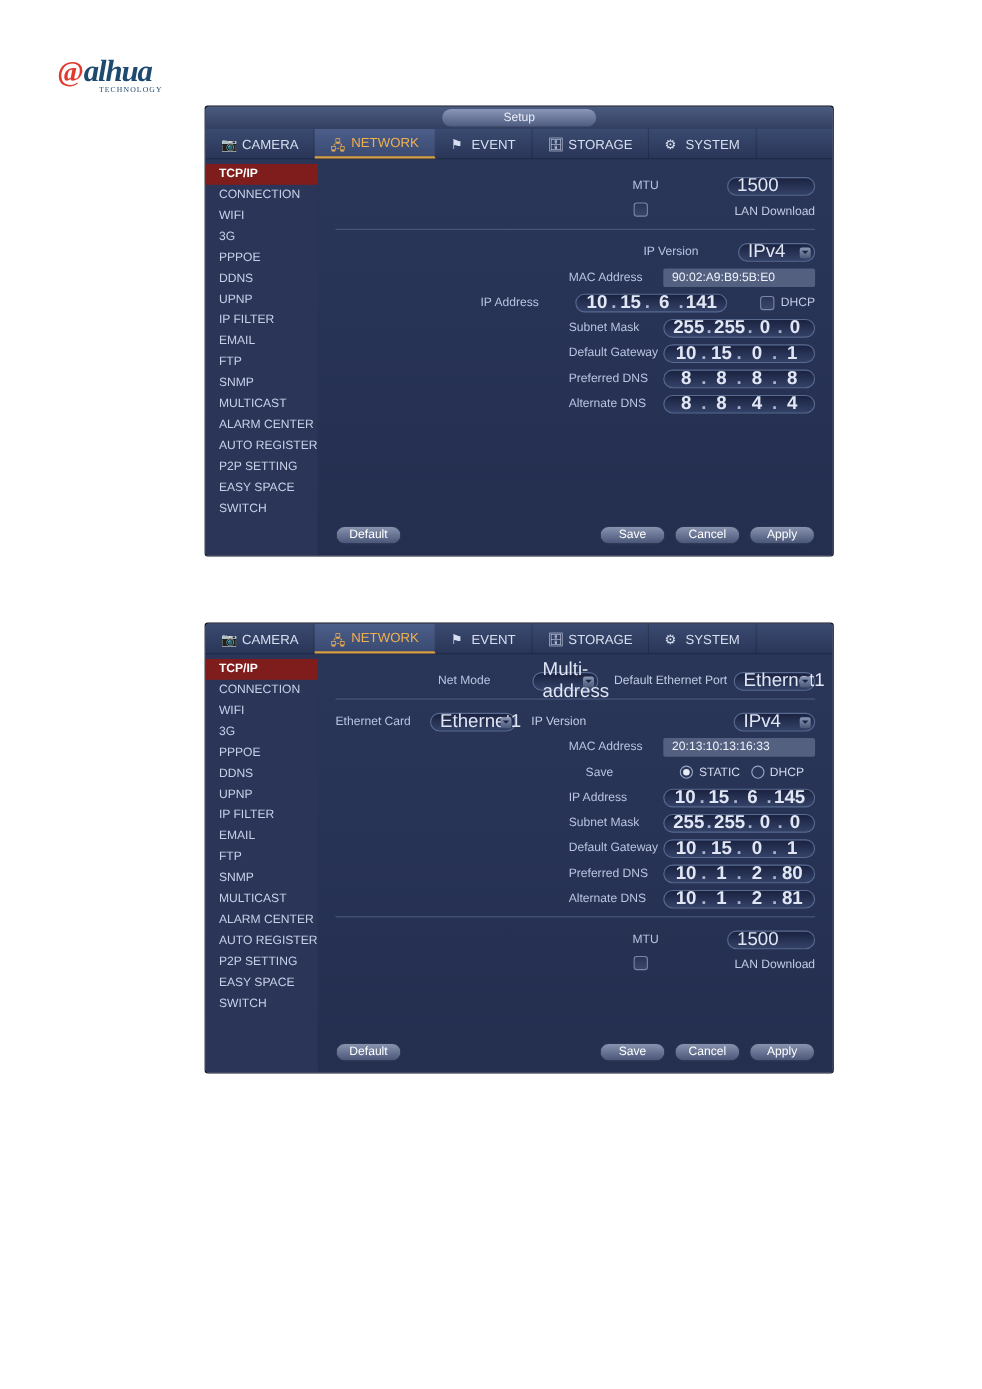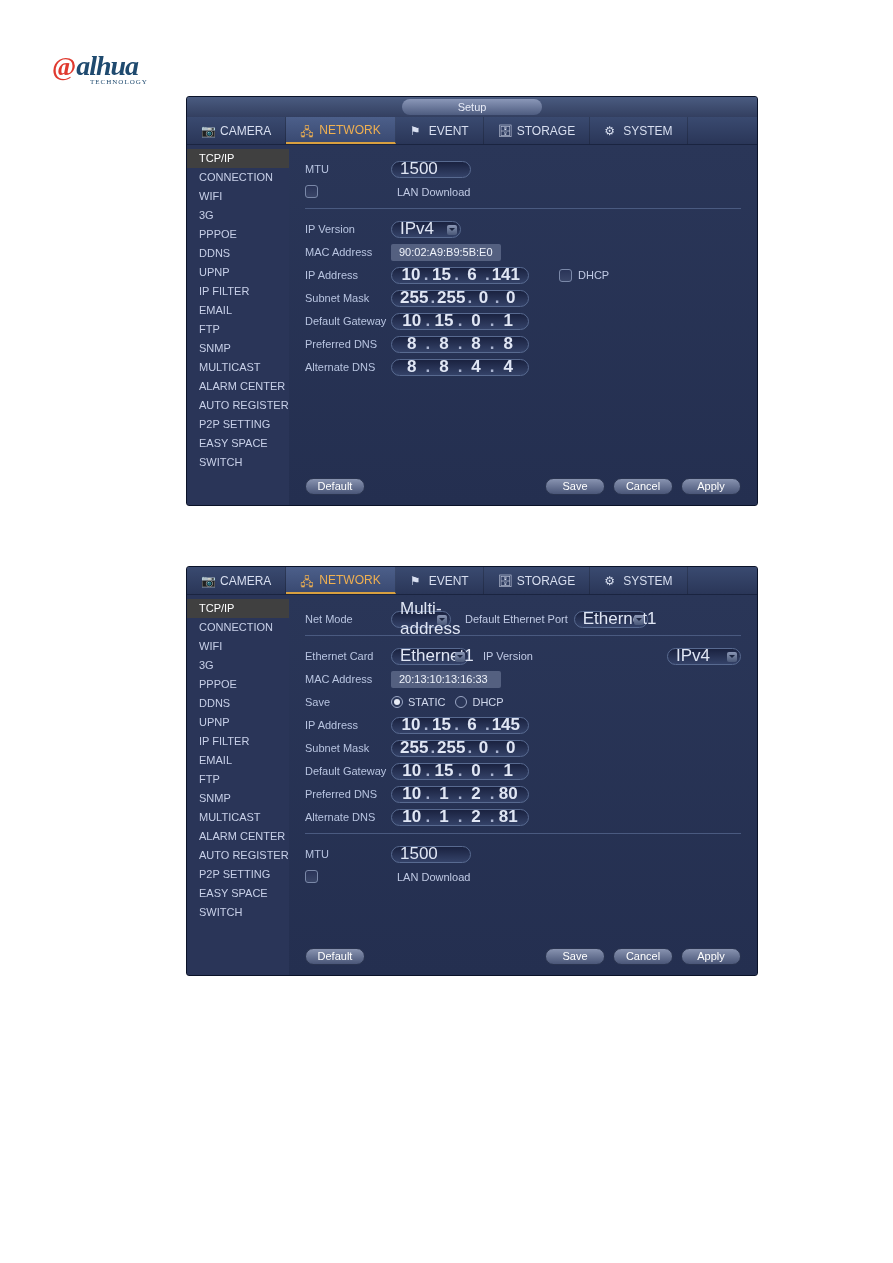--- a/index.html
+++ b/index.html
@@ -13,34 +13,34 @@
   .titlebar { height: 20px; background: linear-gradient(#4a5b80,#333f60); position: relative; }
   .title-pill { position: absolute; left: 50%; transform: translateX(-50%); top: 2px; width: 140px; height: 16px; background: linear-gradient(#8a97b8,#4e5c80); border-radius: 8px; text-align: center; font-size: 11px; color: #e8ecf8; line-height:16px;}
   .tabs { display: flex; height: 28px; background: linear-gradient(#3a4a70,#2a3658); border-bottom: 1px solid #1a2440;}
   .tab { flex: 0 0 auto; padding: 0 14px; display: flex; align-items: center; gap: 5px; font-size: 12px; color: #d8dff0; cursor: pointer; border-right:1px solid rgba(0,0,0,.2);}
   .tab.active { background: linear-gradient(#4c5f8a,#3a4a72); color: #f0b050; border-bottom:2px solid #d8a040;}
   .tab.active .tab-label{ color:#f0b050;}
   .tab-icon { width: 14px; height: 14px; display:inline-block;}
   .body-row { display: flex; min-height: 360px;}
   .sidebar { width: 102px; padding: 4px 0; background: #2a3558; }
   .side-item { height: 19px; line-height: 19px; padding-left: 12px; font-size: 11px; color: #c8d0e8; cursor: pointer; white-space: nowrap;}
-  .side-item.selected { background: #404040; color: #fff; }
+  .side-item.selected { background: #7f1d1d; color: #fff; font-weight: bold; }
   .panel { flex: 1; padding: 14px 16px 40px 16px; background: linear-gradient(#2a3658,#242f50); position: relative;}
   .hr { border: 0; border-top: 1px solid #4a5a80; margin: 6px 0 10px 0;}
-  .row { display: flex; align-items: center; height: 20px; margin-bottom: 3px; }
+  .row { display: flex; align-items: center; height: 20px; margin-bottom: 3px; justify-content: flex-end; }
   .lbl { width: 86px; font-size: 11px; color: #b8c4e0;}
   .pill-input { height: 17px; background: linear-gradient(#1a2240,#344268); border: 1px solid #586a90; border-radius: 9px; padding: 0 8px; font-size: 17px; color: #e0e6f4; display:inline-flex; align-items:center; min-width:60px;}
   .pill-input.ip { width: 138px; justify-content: space-around; font-weight: bold;}
   .pill-input.ip span{ flex:1; text-align:center;}
   .pill-input.ip .dot{ flex:0; padding:0 2px; color:#aab4d0;}
   .pill-input.mtu{ width:80px;}
   .pill-select { position:relative; padding-right:0;}
   .pill-select::after{ content:""; position:absolute; right:3px; top:3px; width:10px; height:10px; background:linear-gradient(#8a96b4,#4a5878); border-radius:2px;}
   .pill-select::before{ content:""; position:absolute; right:5px; top:6px; border:3px solid transparent; border-top-color:#1a2440; z-index:1;}
-  .mac { height:17px; background:#546080; padding:0 8px; font-size:11px; color:#eef2fa; display:inline-flex; align-items:center; border-radius:2px; width:110px;}
+  .mac { height:17px; background:#546080; padding:0 8px; font-size:11px; color:#eef2fa; display:inline-flex; align-items:center; border-radius:2px; width:138px;}
   .checkbox { width:13px; height:13px; border:1px solid #7a88a8; border-radius:3px; background:linear-gradient(#2a3458,#3a4668); display:inline-block;}
   .check-lbl { font-size:11px; color:#c0cae4; margin-left:6px;}
   .radio { width:12px; height:12px; border:1px solid #9aa6c4; border-radius:50%; display:inline-block; position:relative; background:#2a3658;}
   .radio.checked::after{ content:""; position:absolute; left:2px; top:2px; width:6px; height:6px; background:#e8ecf6; border-radius:50%;}
   .radio-lbl{ font-size:11px; color:#d0d8ec; margin:0 10px 0 5px;}
   .btn-row { position: absolute; bottom: 10px; left: 0; right: 0; padding: 0 16px; display:flex;}
   .spacer{ flex:1;}
   .btn { height: 17px; width: 60px; background: linear-gradient(#8893b0,#4a5678); border: 1px solid #2a3450; border-radius: 9px; color: #fff; font-size: 11px; text-align:center; line-height:15px; cursor:pointer; margin-left:8px;}
   .btn.default{ margin-left:0;}
 </style>

